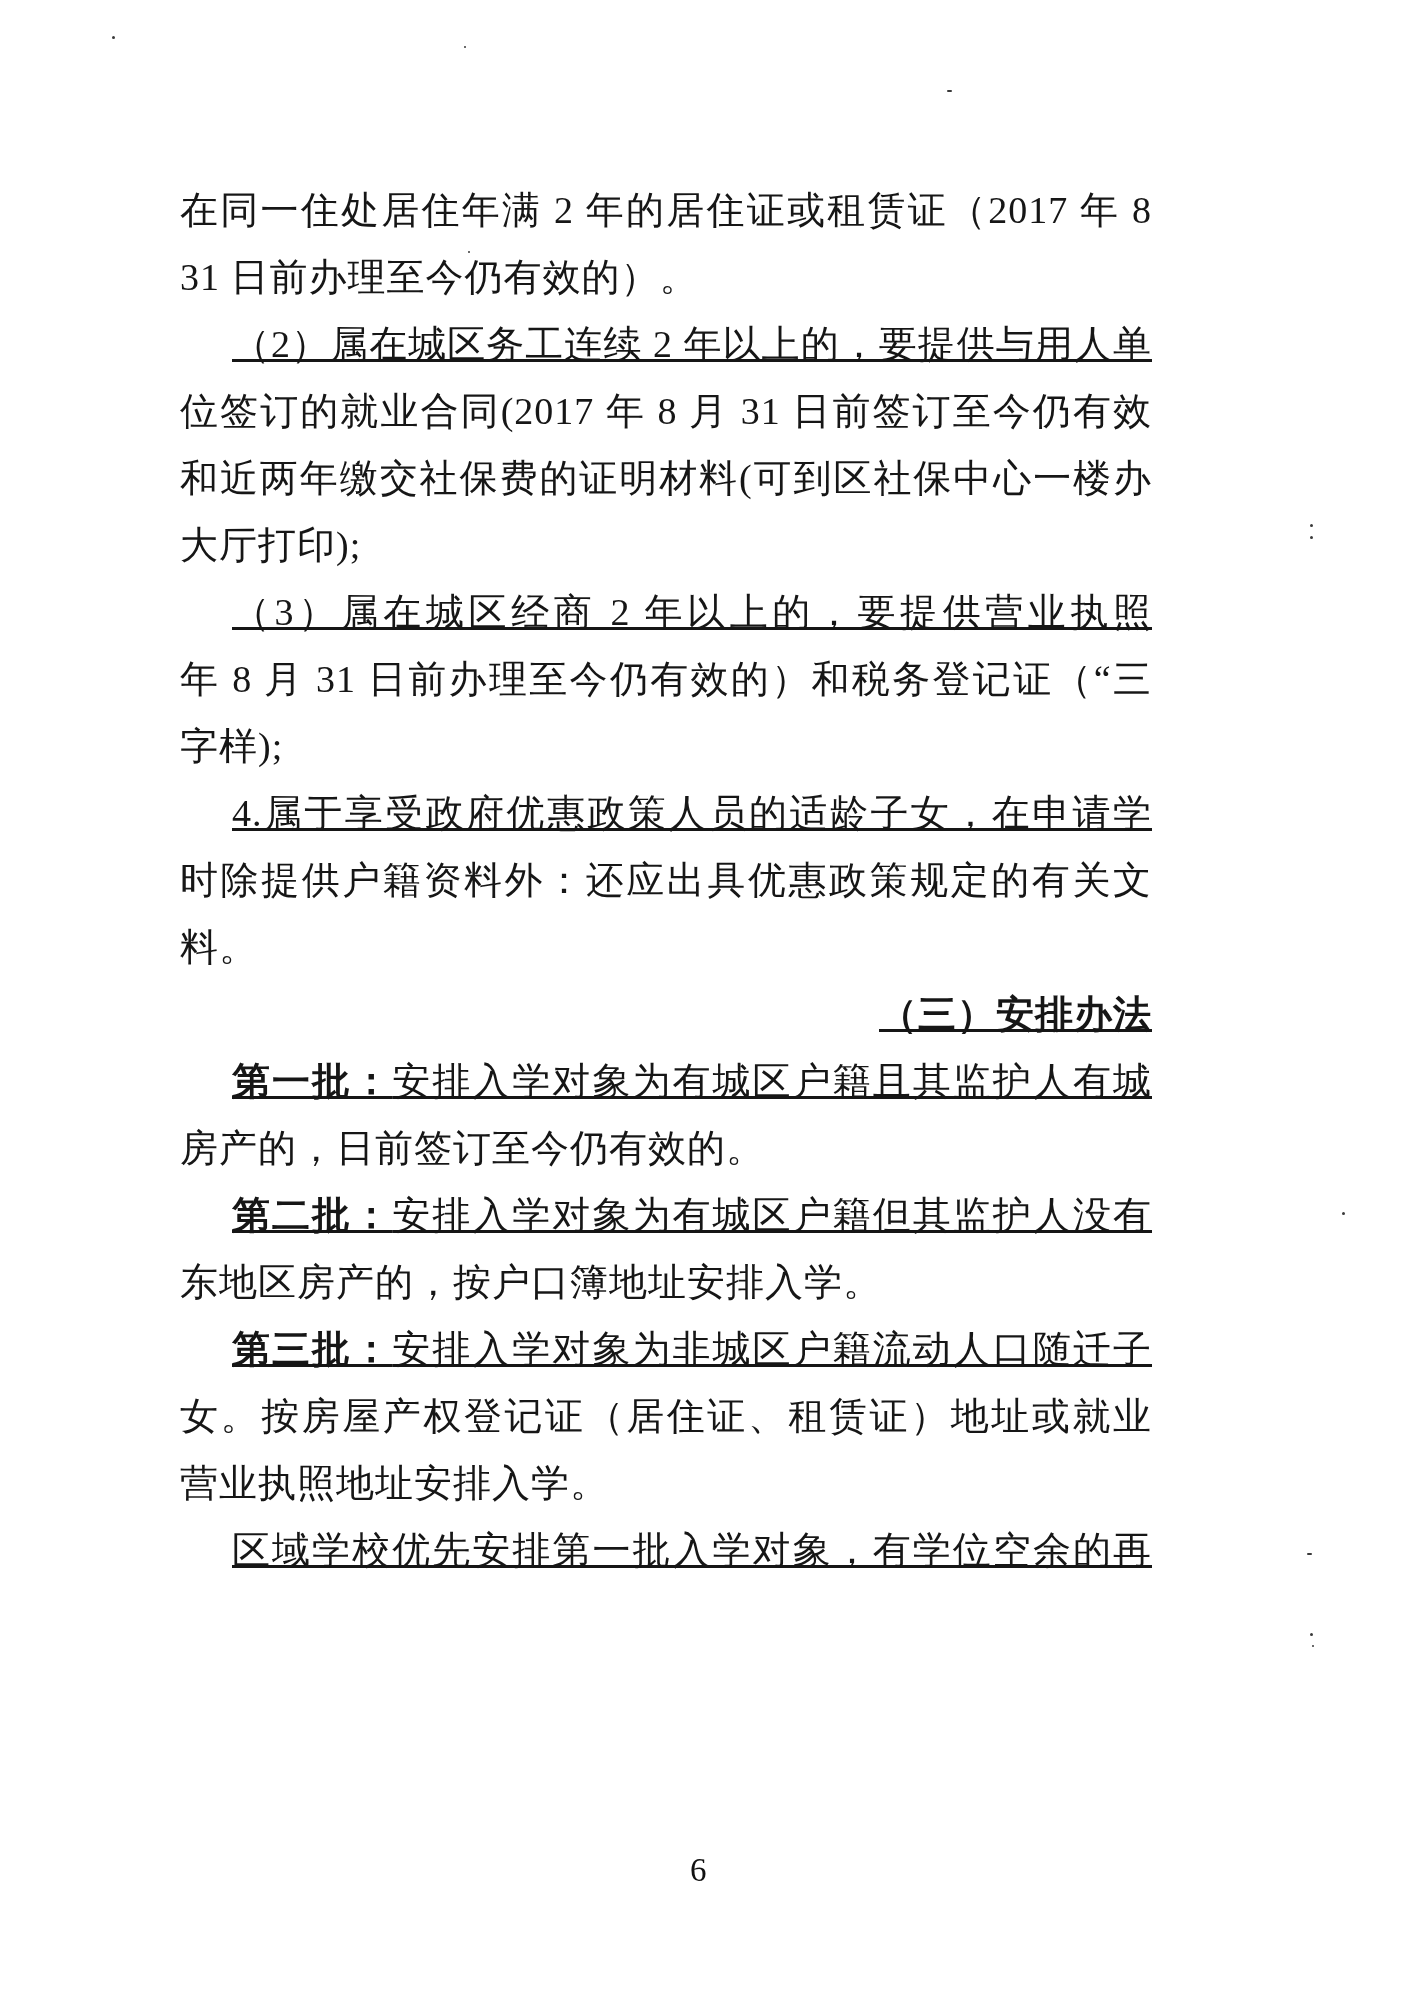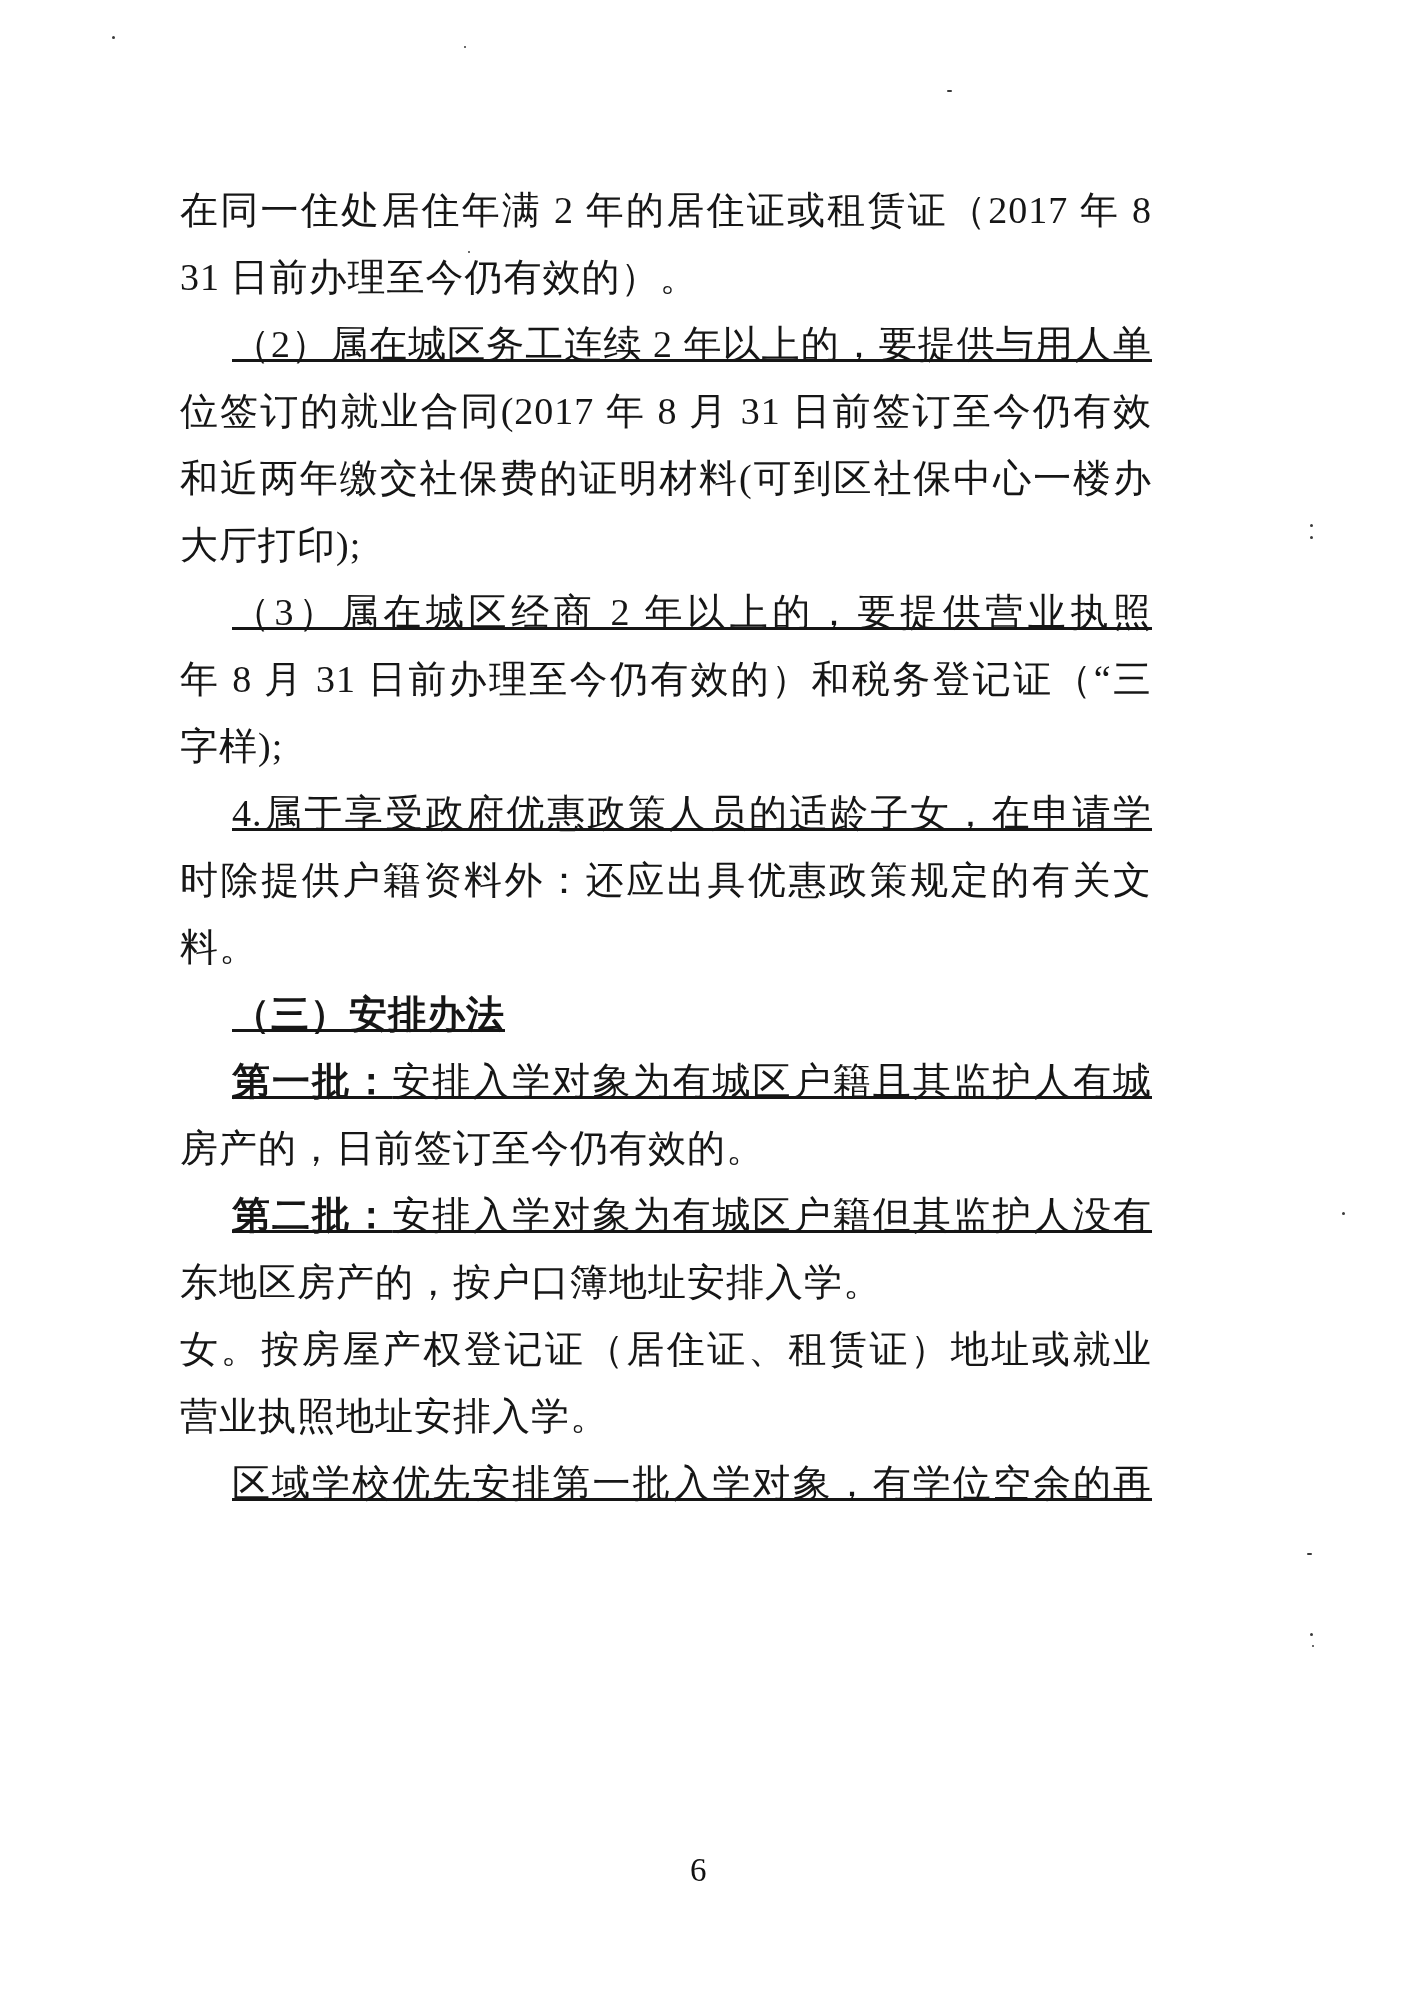--- a/index.html
+++ b/index.html
@@ -25,21 +25,21 @@
     font-size: 38px;
     letter-spacing: 1px;
     white-space: normal;
     overflow: hidden;
   }
   .line.just {
     text-align: justify;
     text-align-last: justify;
   }
   .line.indent { text-indent: 52px; text-decoration: underline; }
-  .line.bold, .bold { font-weight: bold; }
+  .line.bold, .bold { font-weight: bold; text-align: right; }
   .page-number {
     position: absolute;
     left: 690px;
     top: 1850px;
     font-size: 33px;
     line-height: 40px;
     color: #111;
   }
   .speck {
     position: absolute;
@@ -62,20 +62,21 @@
       <div class="line just">年 8 月 31 日前办理至今仍有效的）和税务登记证（“三证合</div>
       <div class="line">字样);</div>
       <div class="line indent just">4.属于享受政府优惠政策人员的适龄子女，在申请学位</div>
       <div class="line just">时除提供户籍资料外：还应出具优惠政策规定的有关文件材</div>
       <div class="line">料。</div>
       <div class="line indent bold">（三）安排办法</div>
       <div class="line indent just"><span class="bold">第一批：</span>安排入学对象为有城区户籍且其监护人有城区</div>
       <div class="line">房产的，日前签订至今仍有效的。</div>
       <div class="line indent just"><span class="bold">第二批：</span>安排入学对象为有城区户籍但其监护人没有水</div>
       <div class="line">东地区房产的，按户口簿地址安排入学。</div>
+      <div class="line indent just"><span class="bold">第三批：</span>安排入学对象为非城区户籍流动人口随迁子</div>
       <div class="line just">女。按房屋产权登记证（居住证、租赁证）地址或就业单位、</div>
       <div class="line">营业执照地址安排入学。</div>
       <div class="line indent just">区域学校优先安排第一批入学对象，有学位空余的再安</div>
     </div>
 
   <div class="page-number">6</div>
 
   <div class="speck" style="left:112px;  top:36px;   width:3px; height:3px;"></div>
   <div class="speck" style="left:464px;  top:46px;   width:2px; height:2px;"></div>
   <div class="speck" style="left:947px;  top:90px;   width:5px; height:2px; border-radius:1px;"></div>

